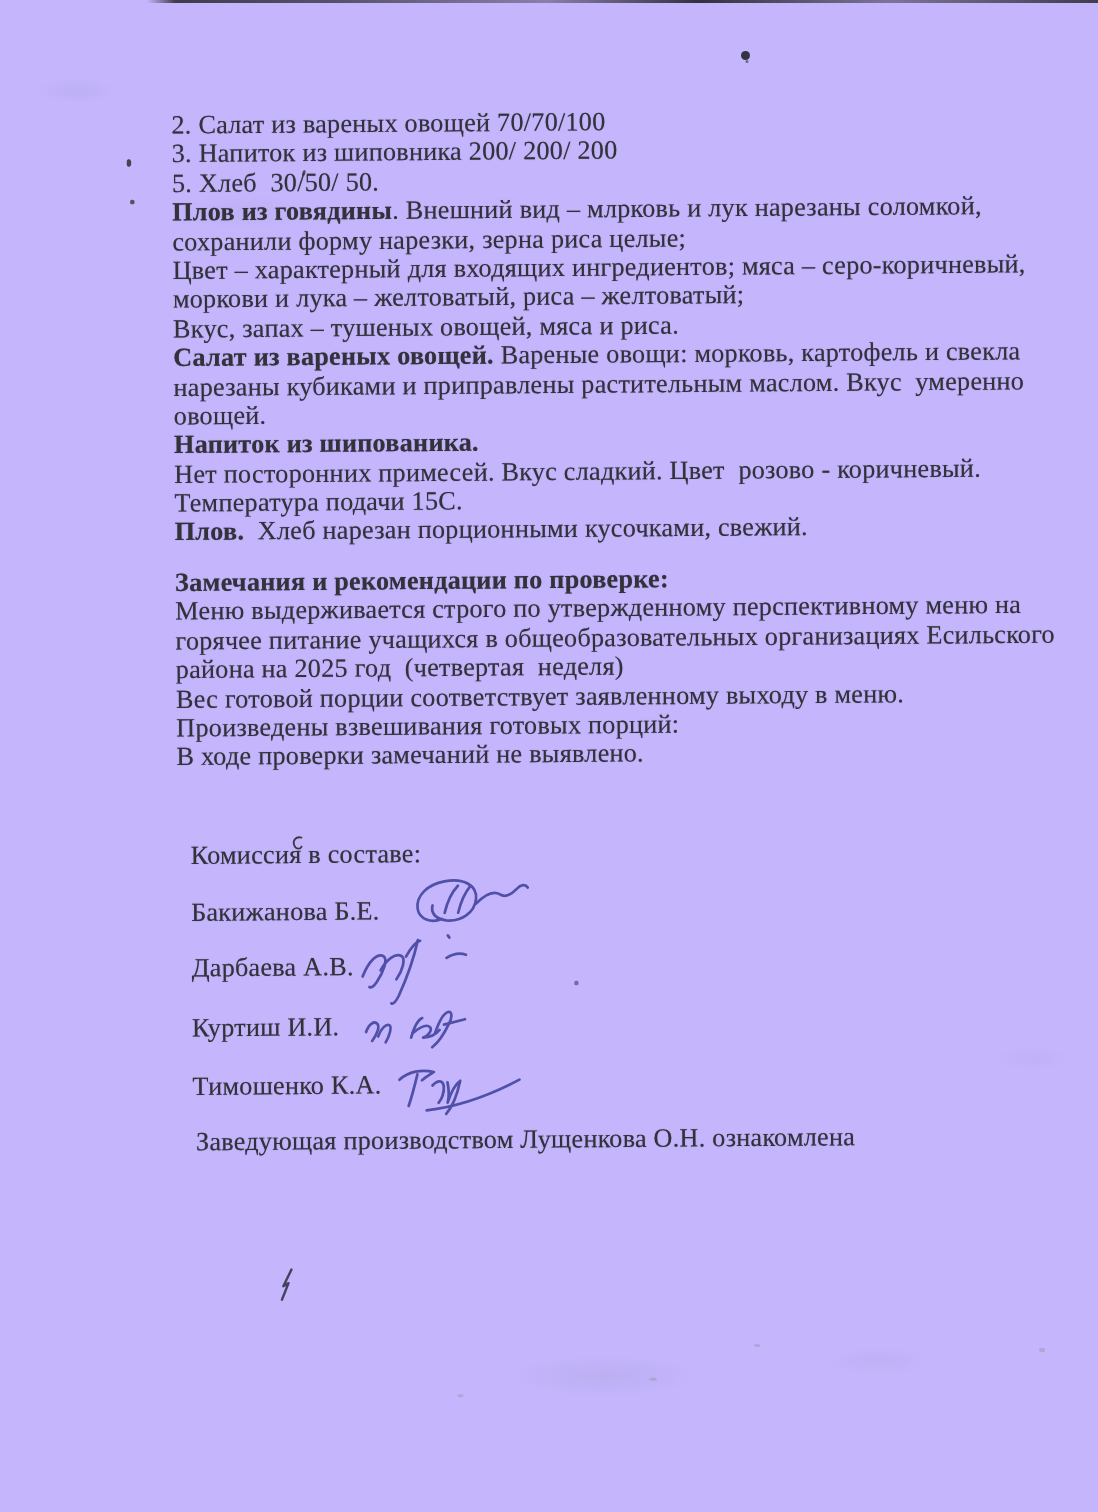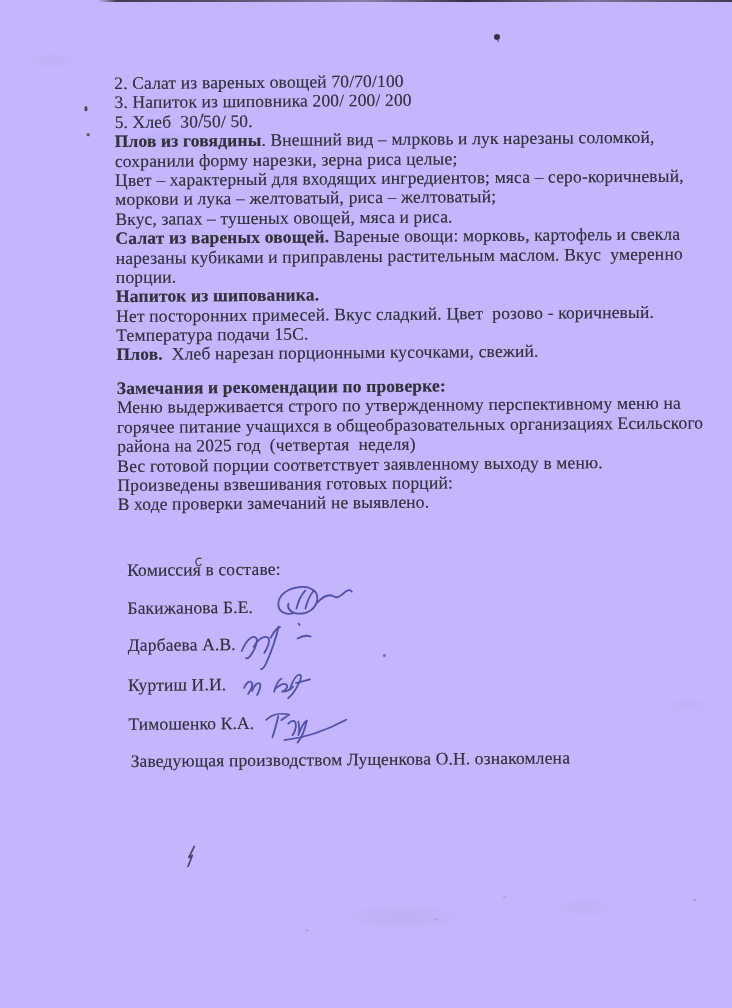--- a/index.html
+++ b/index.html
@@ -95,21 +95,21 @@
         <div class="tline"><span>2. Салат из вареных овощей 70/70/100</span></div>
         <div class="tline"><span>3. Напиток из шиповника 200/ 200/ 200</span></div>
         <div class="tline"><span>5. Хлеб  30/50/ 50.</span></div>
         <div class="tline"><b>Плов из говядины</b><span>. Внешний вид – млрковь и лук нарезаны соломкой,</span></div>
         <div class="tline"><span>сохранили форму нарезки, зерна риса целые;</span></div>
         <div class="tline"><span>Цвет – характерный для входящих ингредиентов; мяса – серо-коричневый,</span></div>
         <div class="tline"><span>моркови и лука – желтоватый, риса – желтоватый;</span></div>
         <div class="tline"><span>Вкус, запах – тушеных овощей, мяса и риса.</span></div>
         <div class="tline"><b>Салат из вареных овощей.</b><span> Вареные овощи: морковь, картофель и свекла</span></div>
         <div class="tline"><span>нарезаны кубиками и приправлены растительным маслом. Вкус  умеренно</span></div>
-        <div class="tline"><span>порции.</span></div>
+        <div class="tline"><span>овощей.</span></div>
         <div class="tline"><b>Напиток из шипованика.</b></div>
         <div class="tline"><span>Нет посторонних примесей. Вкус сладкий. Цвет  розово - коричневый.</span></div>
         <div class="tline"><span>Температура подачи 15С.</span></div>
         <div class="tline"><b>Плов.</b><span>  Хлеб нарезан порционными кусочками, свежий.</span></div>
       </div>
 
     <div id="remarks" class="textblock">
       <div class="tline"><b>Замечания и рекомендации по проверке:</b></div>
       <div>
           <div class="tline">Меню выдерживается строго по утвержденному перспективному меню на</div>

